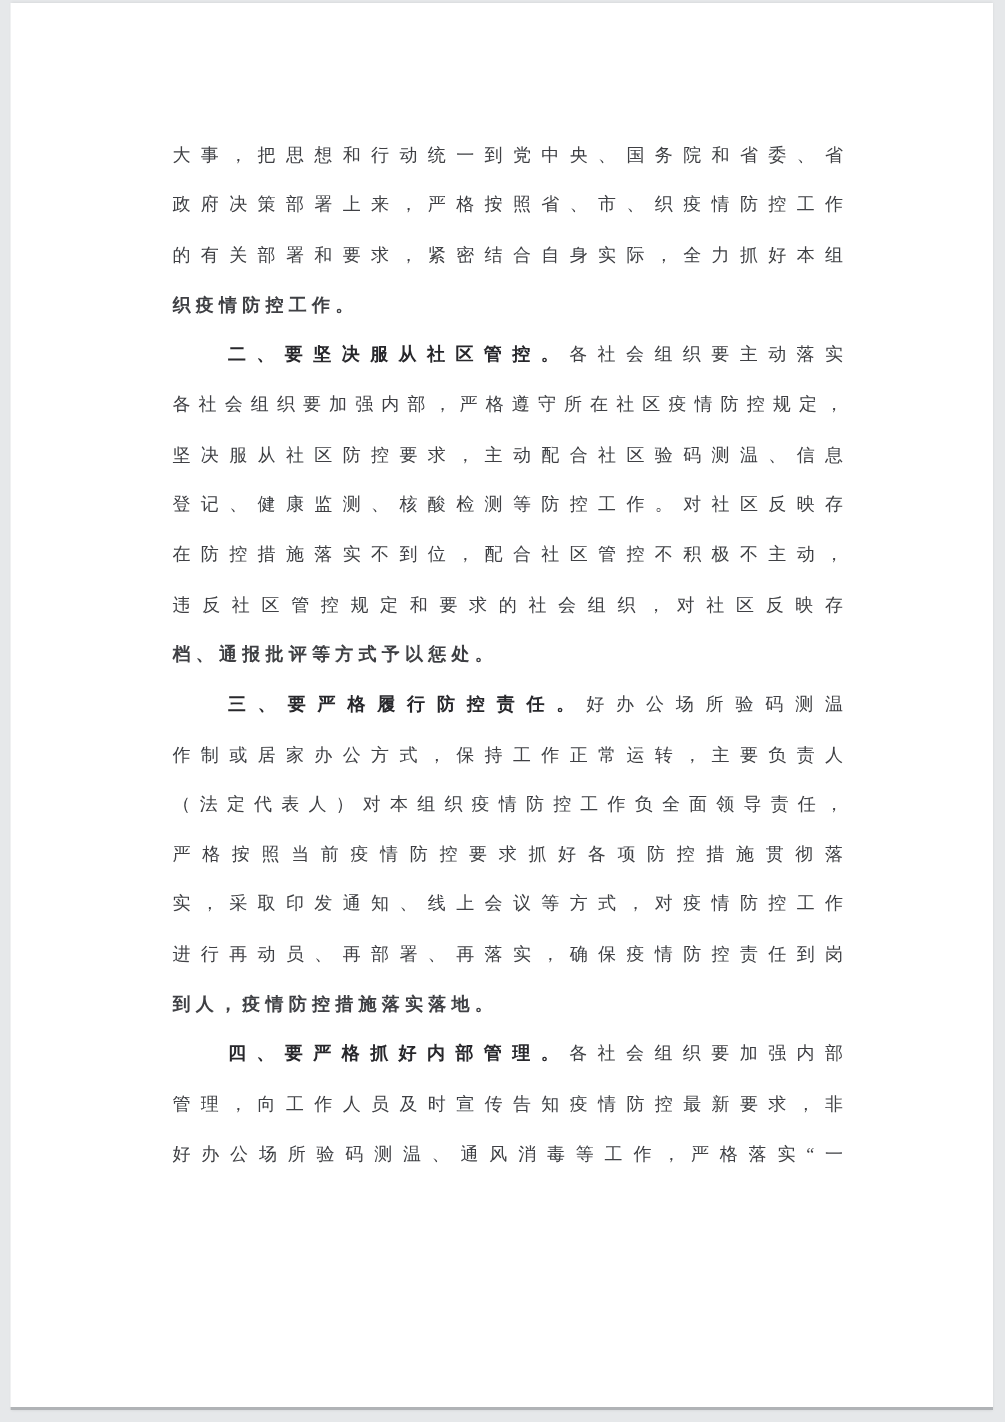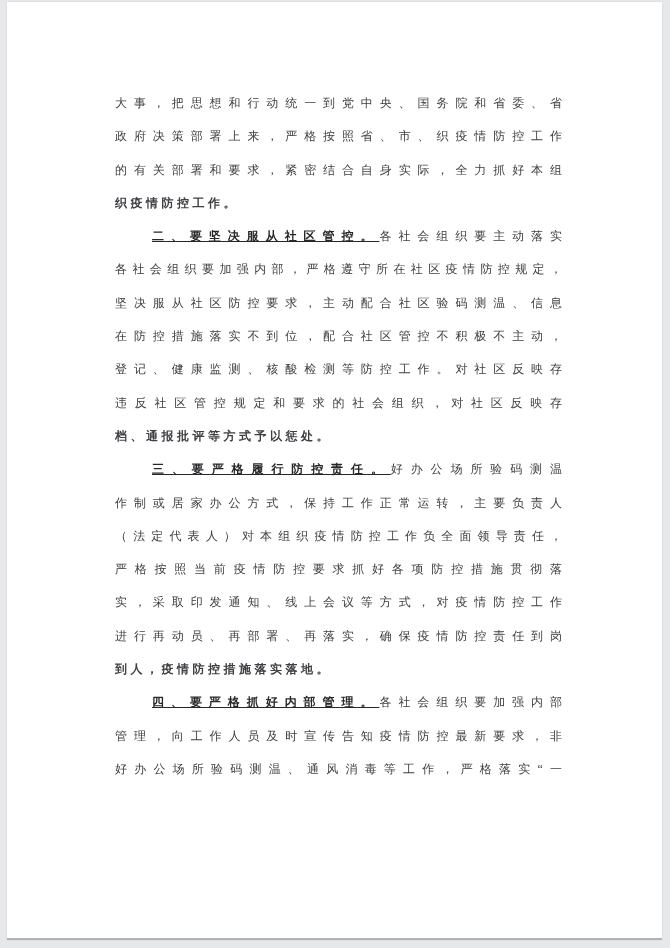--- a/index.html
+++ b/index.html
@@ -48,43 +48,42 @@
     letter-spacing: 3.5px;
     font-weight: bold;
   }
   .line.indent {
     text-indent: 37px;
   }
   .heading {
     font-family: "Liberation Sans", "DejaVu Sans", sans-serif;
     font-weight: bold;
     color: #27272b;
-    text-decoration: underline;
   }
 </style>
 </head>
 <body>
 
 <div class="canvas">
   <div class="paper">
     <div class="text-block">
 
       <div class="para">
         <div class="line">大事，把思想和行动统一到党中央、国务院和省委、省</div>
         <div class="line">政府决策部署上来，严格按照省、市、织疫情防控工作</div>
         <div class="line">的有关部署和要求，紧密结合自身实际，全力抓好本组</div>
         <div class="line short">织疫情防控工作。</div>
       </div>
 
       <div class="para">
         <div class="line indent"><span class="heading">二、要坚决服从社区管控。</span><span>各社会组织要主动落实</span></div>
         <div class="line">各社会组织要加强内部，严格遵守所在社区疫情防控规定，</div>
         <div class="line">坚决服从社区防控要求，主动配合社区验码测温、信息</div>
+        <div class="line">登记、健康监测、核酸检测等防控工作。对社区反映存</div>
         <div class="line">在防控措施落实不到位，配合社区管控不积极不主动，</div>
-        <div class="line">登记、健康监测、核酸检测等防控工作。对社区反映存</div>
         <div class="line">违反社区管控规定和要求的社会组织，对社区反映存</div>
         <div class="line short">档、通报批评等方式予以惩处。</div>
       </div>
 
       <div class="para">
         <div class="line indent"><span class="heading">三、要严格履行防控责任。</span><span>好办公场所验码测温</span></div>
         <div class="line">作制或居家办公方式，保持工作正常运转，主要负责人</div>
         <div class="line">（法定代表人）对本组织疫情防控工作负全面领导责任，</div>
         <div class="line">严格按照当前疫情防控要求抓好各项防控措施贯彻落</div>
         <div class="line">实，采取印发通知、线上会议等方式，对疫情防控工作</div>

